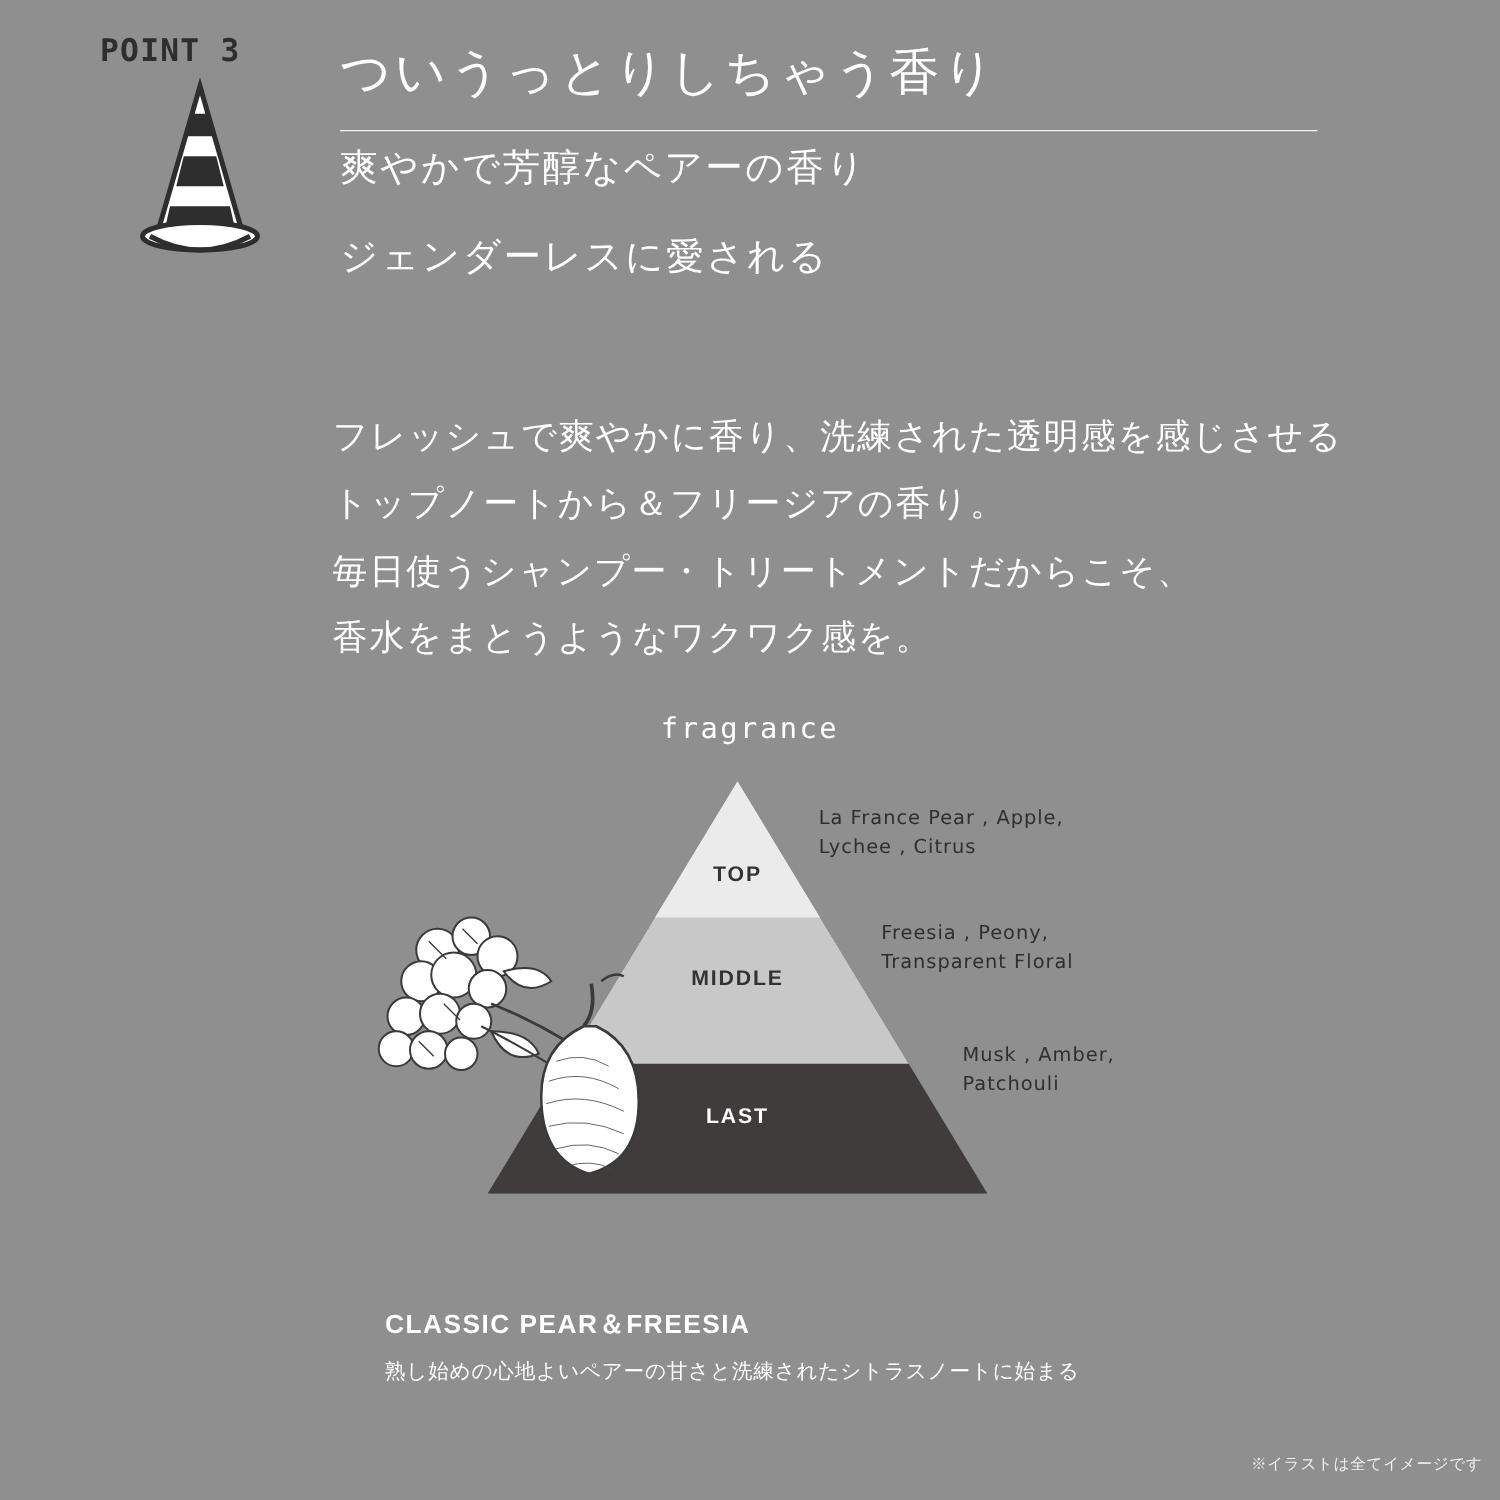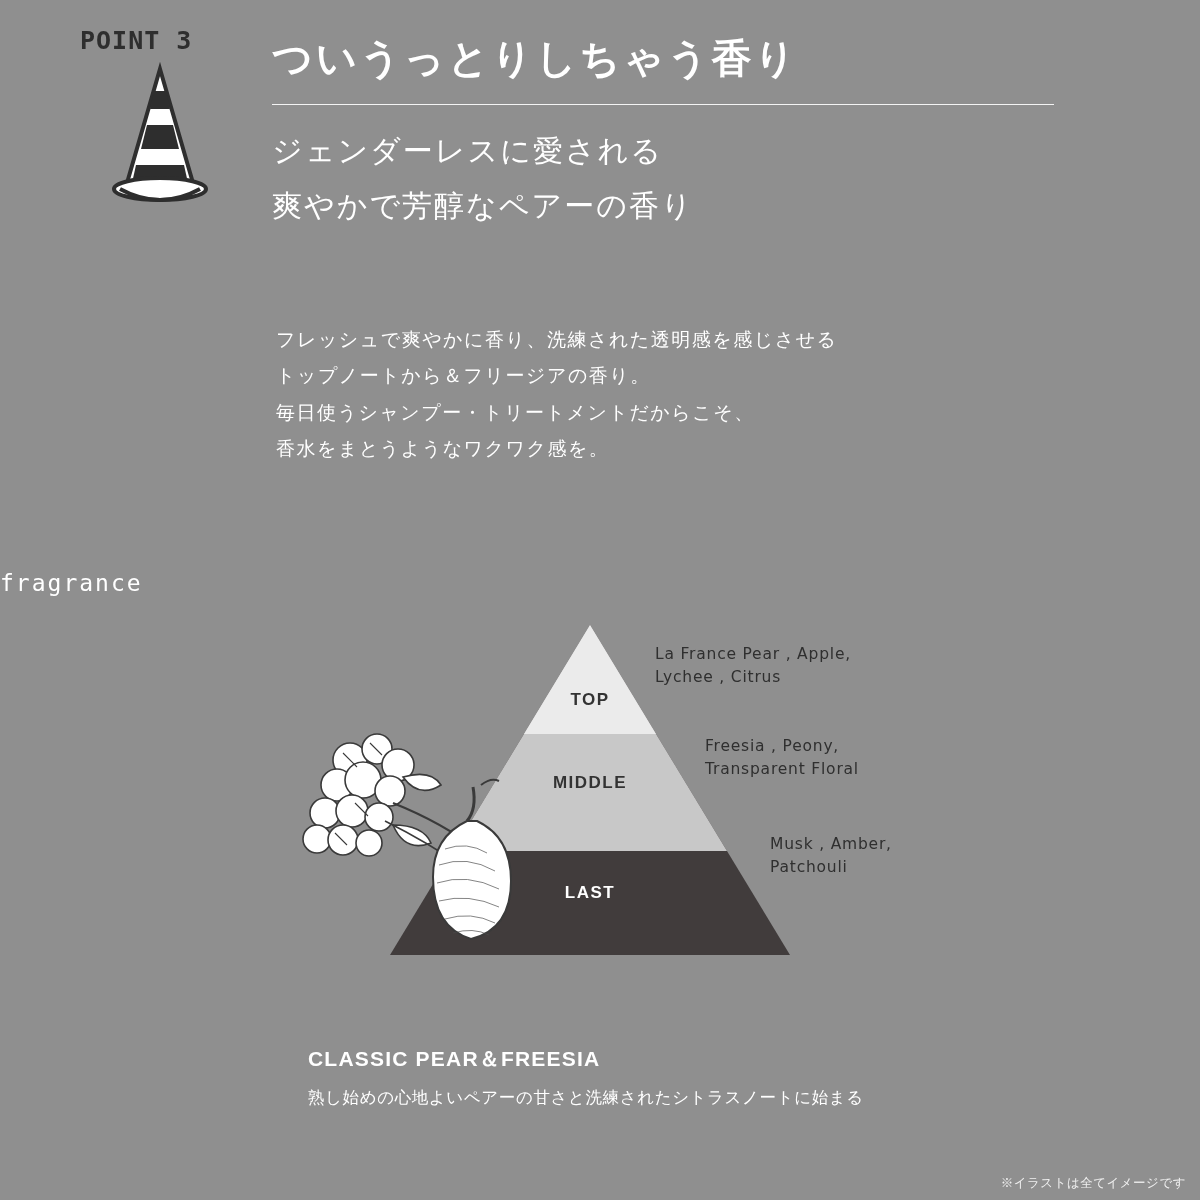--- a/index.html
+++ b/index.html
@@ -48,57 +48,57 @@
     position: absolute;
     left: 192px;
     top: 6px;
     width: 850px;
   }
   .headline {
     font-size: 40px;
     letter-spacing: 3px;
     color: #ffffff;
     line-height: 1.2;
-    font-weight: bold;
+    font-weight: normal;
     margin: 0;
   }
   .rule {
     margin-top: 22px;
     width: 782px;
     height: 1px;
     background: #ffffff;
     opacity: 0.9;
   }
   .sub-line {
     font-size: 30px;
     letter-spacing: 2px;
     line-height: 1.62;
     margin-top: 22px;
     color: #ffffff;
   }
 
   
   .body-copy {
     position: absolute;
-    left: 276px;
+    left: 266px;
     top: 322px;
     width: 900px;
-    font-size: 19px;
+    font-size: 28px;
     line-height: 1.92;
     letter-spacing: 1.5px;
     color: #ffffff;
   }
 
   
   .fragrance-title {
     position: absolute;
     top: 570px;
     left: 0;
     width: 1200px;
-    text-align: left;
+    text-align: center;
     font-family: "DejaVu Sans Mono", monospace;
     font-size: 23px;
     letter-spacing: 2px;
     color: #ffffff;
   }
 
   .pyramid-area {
     position: absolute;
     top: 625px;
     left: 300px;
@@ -162,21 +162,21 @@
   }
   .footer-desc {
     font-size: 16.5px;
     line-height: 1.78;
     letter-spacing: 0.6px;
     color: #ffffff;
   }
   .disclaimer {
     position: absolute;
     right: 14px;
-    bottom: 8px;
+    bottom: 20px;
     font-size: 12.5px;
     color: #f0f0f0;
     letter-spacing: 0.5px;
   }
 </style>
 </head>
 <body>
 
 <div class="header">
 
@@ -193,22 +193,22 @@
 
         <ellipse cx="60" cy="128" rx="46" ry="11" fill="#ffffff" stroke="#2e2e2e" stroke-width="4"></ellipse>
         <path d="M20 128 q40 22 80 0" fill="none" stroke="#2e2e2e" stroke-width="4"></path>
       </svg>
     </div>
   </div>
 
   <div class="header-text">
     <h1 class="headline">ついうっとりしちゃう香り</h1>
     <div class="rule"></div>
+    <div class="sub-line" style="margin-top:6px;">爽やかで芳醇なペアーの香り</div>
     <div class="sub-line">ジェンダーレスに愛される</div>
-    <div class="sub-line" style="margin-top:6px;">爽やかで芳醇なペアーの香り</div>
   </div>
 </div>
 
 <div class="body-copy">
   <div>フレッシュで爽やかに香り、洗練された透明感を感じさせる</div>
   <div>トップノートから＆フリージアの香り。</div>
   <div>毎日使うシャンプー・トリートメントだからこそ、</div>
   <div>香水をまとうようなワクワク感を。</div>
 </div>
 

